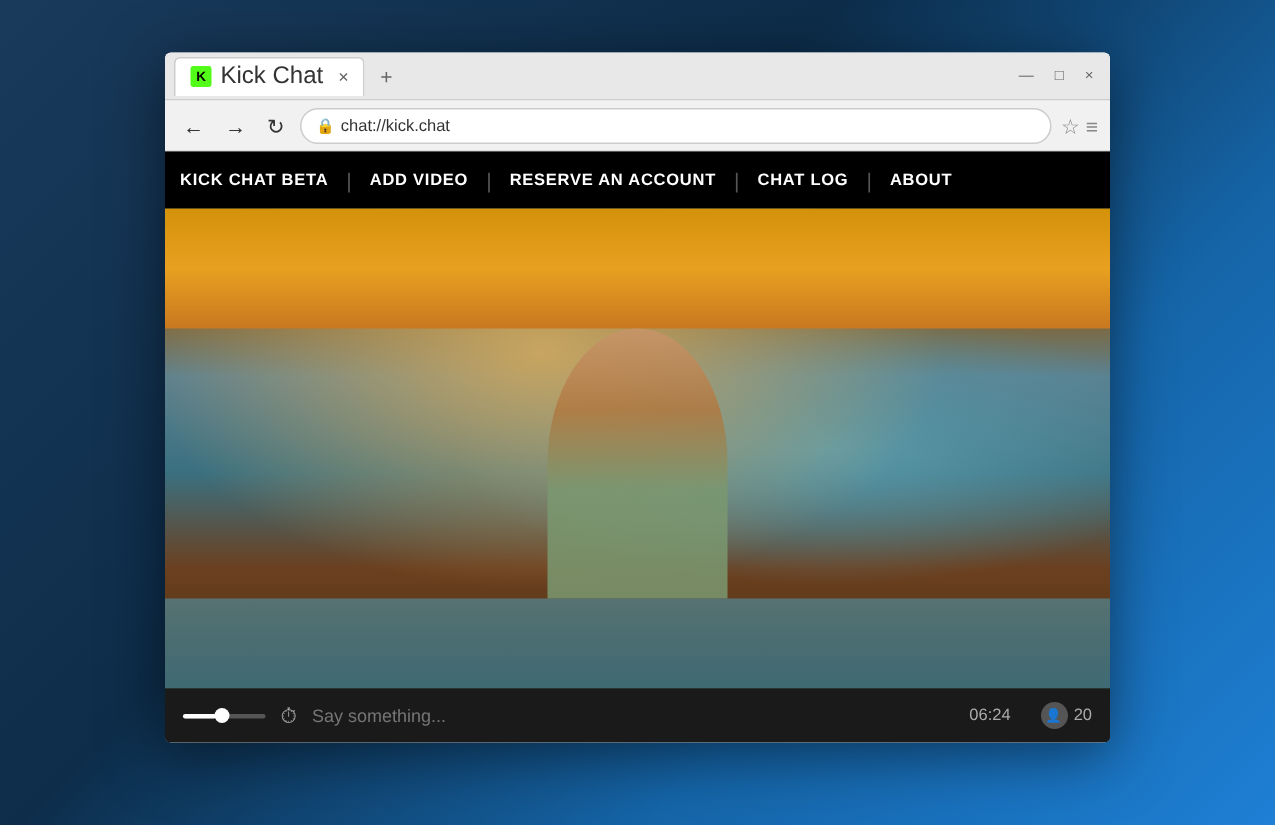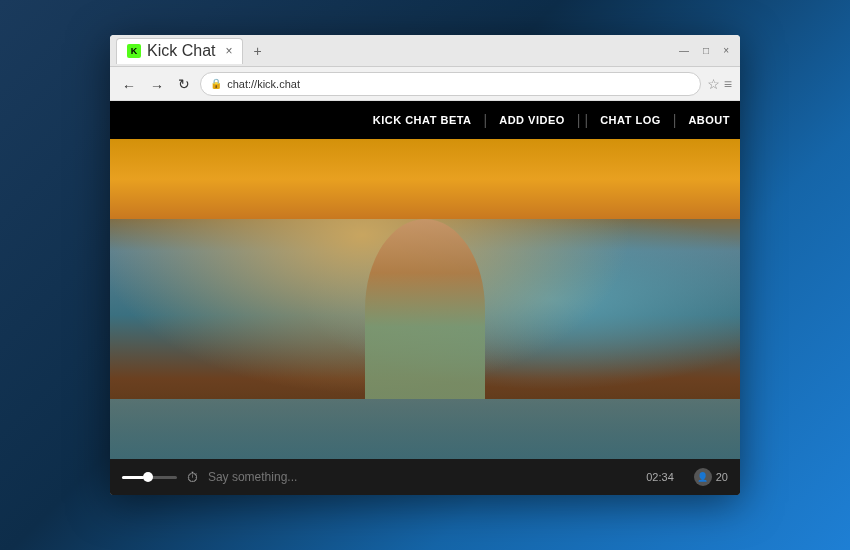--- a/index.html
+++ b/index.html
@@ -181,21 +181,21 @@
       background: #000;
       overflow: hidden;
     }
 
     
     .site-nav {
       background: #000;
       height: 38px;
       display: flex;
       align-items: center;
-      justify-content: flex-end;
+      justify-content: flex-start;
       gap: 0;
       flex-shrink: 0;
     }
 
     .nav-item {
       color: #fff;
       font-size: 11px;
       font-weight: bold;
       letter-spacing: 0.5px;
       text-transform: uppercase;
@@ -383,20 +383,21 @@
       </div>
     </div>
 
     <div class="website">
 
       <nav class="site-nav">
         <span class="nav-item">KICK CHAT BETA</span>
         <span class="nav-separator">|</span>
         <span class="nav-item">ADD VIDEO</span>
         <span class="nav-separator">|</span>
+        <span class="nav-item">RESERVE AN ACCOUNT</span>
         <span class="nav-separator">|</span>
         <span class="nav-item">CHAT LOG</span>
         <span class="nav-separator">|</span>
         <span class="nav-item">ABOUT</span>
       </nav>
 
       <div class="video-area">
         <div class="video-bg">
 
           <div class="sky-area"></div>
@@ -409,21 +410,21 @@
 
       <div class="controls-bar">
         <div class="volume-slider-container">
           <div class="slider-track">
             <div class="slider-fill"></div>
             <div class="slider-thumb"></div>
           </div>
         </div>
         <span class="play-btn">⏱</span>
         <input class="chat-input" type="text" placeholder="Say something..." style="">
-        <span class="timestamp">02:34</span>
+        <span class="timestamp">06:24</span>
         <div class="viewers-badge">
           <div class="viewer-icon">👤</div>
           <span>20</span>
         </div>
       </div>
 
     </div>
   </div>
 
 </div>

